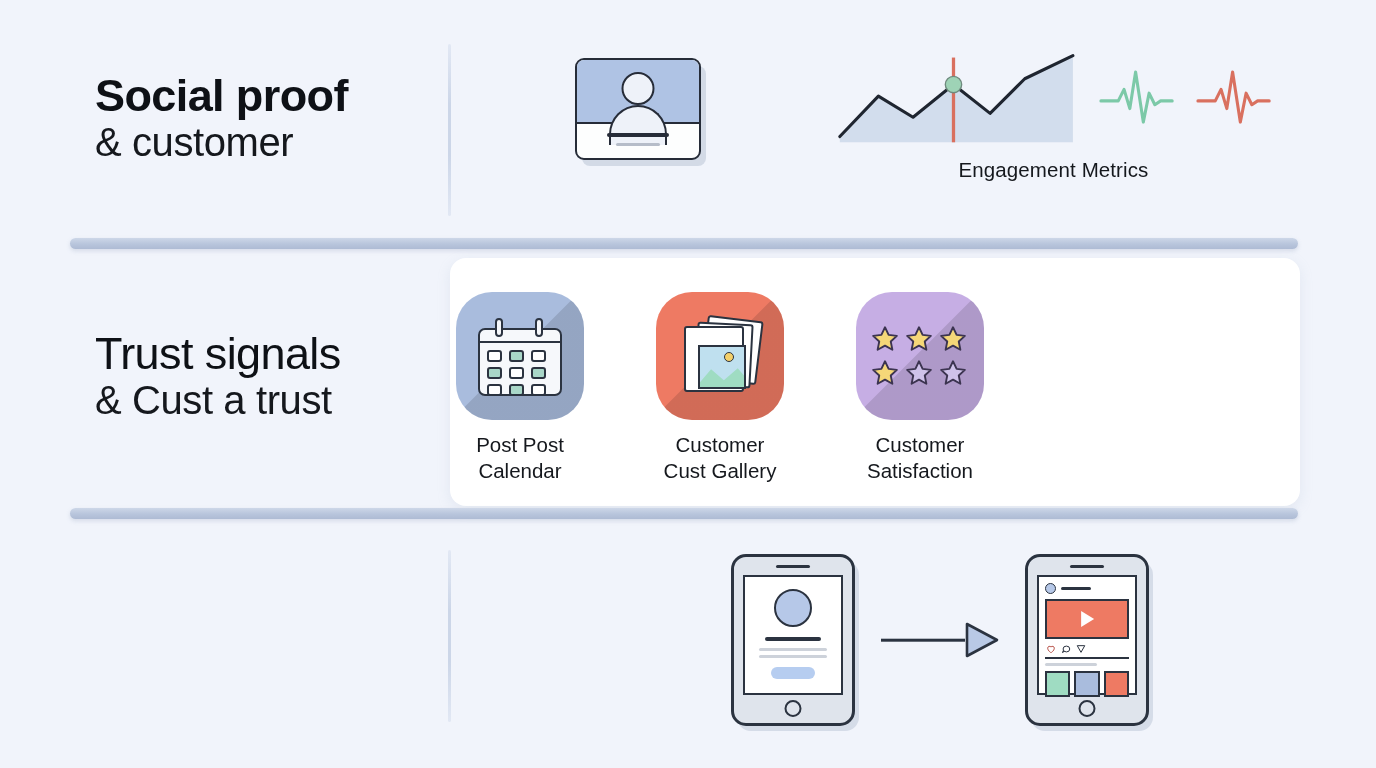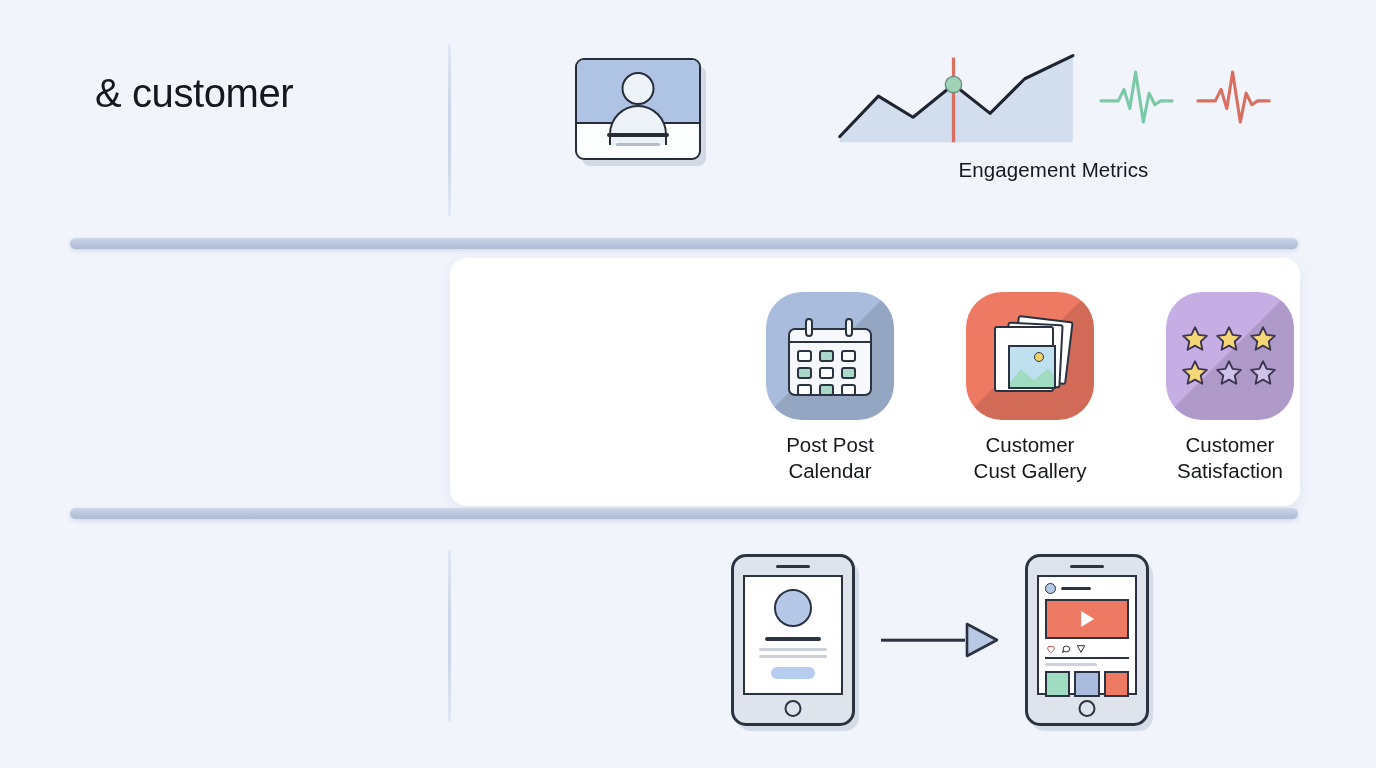--- a/index.html
+++ b/index.html
@@ -120,21 +120,21 @@
     left: 450px; top: 258px;
     width: 850px; height: 248px;
     background: #ffffff;
     border-radius: 16px;
     box-shadow: 0 4px 14px rgba(150,165,195,.16);
   }
   .tiles {
     position: absolute;
     left: 0; right: 0; top: 34px;
     display: flex;
-    justify-content: flex-end;
+    justify-content: flex-start;
     gap: 60px;
   }
   .tile { width: 140px; text-align: center; }
   .tile .art {
     position: relative;
     width: 128px; height: 128px;
     margin: 0 auto;
     border-radius: 36px;
     overflow: hidden;
   }
@@ -276,20 +276,21 @@
   .arrow { position: relative; width: 118px; height: 30px; margin: 0 26px; }
   .arrow .shaft { position: absolute; left: 0; top: 50%; transform: translateY(-50%); width: 84px; height: 2.6px; background: #2b3340; }
   .arrow svg { position: absolute; right: 0; top: 50%; transform: translateY(-50%); }
 </style>
 </head>
 <body>
 
 <div class="canvas">
 
   <div class="row-title r1">
+    <span class="l1">Social proof</span>
     <span class="l2">&amp; customer</span>
   </div>
 
   <div class="vdiv v1"></div>
 
   <div class="r1-item item-profile">
     <div class="profile-card">
       <div class="sky"></div>
       <div class="head"></div>
       <div class="body"></div>
@@ -311,20 +312,24 @@
       </svg>
       <svg width="78" height="66" viewBox="0 0 78 66">
         <path d="M2 36 L20 36 L26 24 L32 44 L38 6 L46 58 L52 28 L58 40 L64 36 L76 36" fill="none" stroke="#d9705f" stroke-width="3.2" stroke-linejoin="round" stroke-linecap="round"></path>
       </svg>
     </div>
     <div class="caption">Engagement Metrics</div>
   </div>
 
   <div class="hbar b1"></div>
 
+  <div class="row-title r2">
+    <span class="l1">Trust signals</span>
+    <span class="l2">&amp; Cust a trust</span>
+  </div>
 
   <div class="panel">
     <div class="tiles">
 
       <div class="tile tile-cal">
         <div class="art">
           <div class="shade"></div>
           <div class="cal">
             <div class="frame"></div>
             <div class="top"></div>

